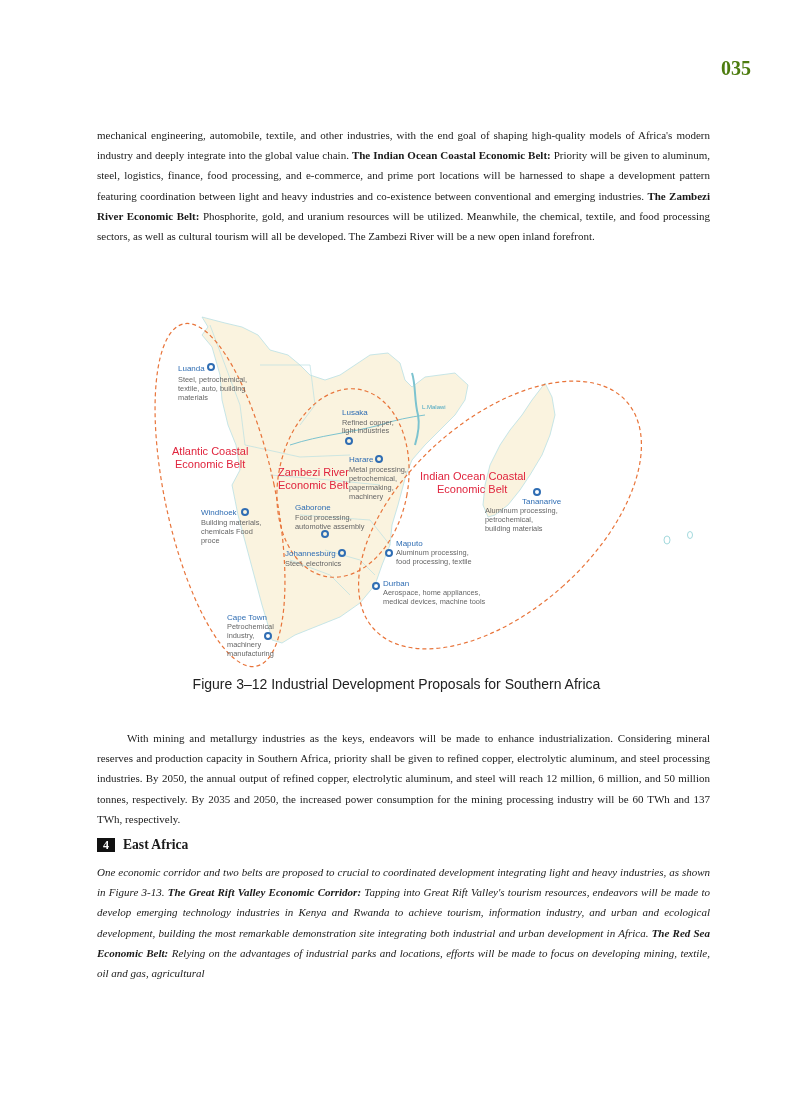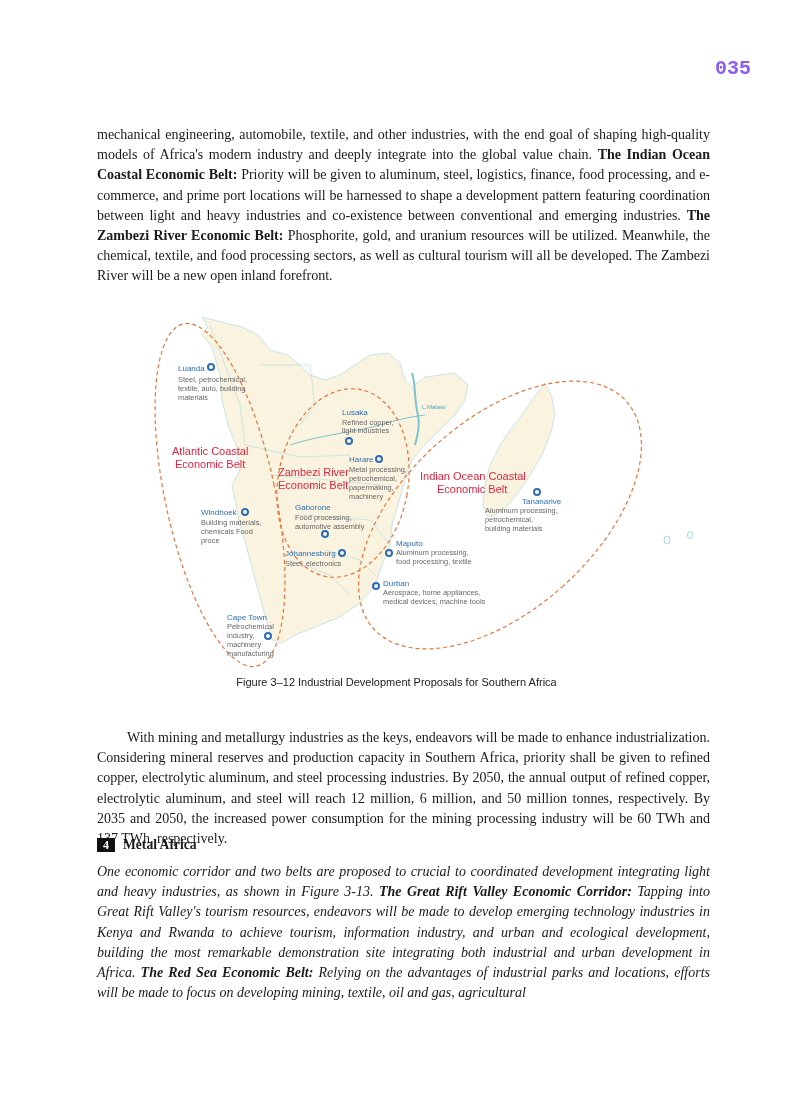--- a/index.html
+++ b/index.html
@@ -1,27 +1,27 @@
 <!DOCTYPE html>
 <html><head>
 <meta charset="utf-8">
 <style>
   html, body { margin: 0; padding: 0; background: #ffffff; }
   body { width: 793px; height: 1100px; position: relative; overflow: hidden; font-family: "Liberation Serif", serif; color: #1a1a1a; }
-  .page-number { position: absolute; top: 57px; right: 42px; font-family: Liberation Mono, monospace; font-weight: bold; font-size: 20px; color: #8b5cf6; }
-  .para { position: absolute; left: 97px; width: 613px; font-size: 14px; line-height: 20.2px; text-align: justify; margin: 0; }
+  .page-number { position: absolute; top: 57px; right: 42px; font-family: Liberation Serif, serif; font-weight: bold; font-size: 20px; color: #4d7c0f; }
+  .para { position: absolute; left: 97px; width: 613px; font-size: 11px; line-height: 20.2px; text-align: justify; margin: 0; }
   .para b { font-weight: bold; }
   .para-1 { top: 125px; }
   .para-2 { top: 728px; text-indent: 30px; }
   .para-3 { top: 862px; font-style: italic; }
   .section-heading { position: absolute; left: 97px; top: 837px; font-size: 13.6px; font-weight: bold; display: flex; align-items: center; }
   .section-num { background: #111; color: #fff; padding: 0 6px; margin-right: 8px; height: 14px; line-height: 14px; font-size: 12px; }
   .figure { position: absolute; left: 150px; top: 305px; width: 580px; height: 365px; }
   .figure svg { width: 580px; height: 365px; display: block; }
-  .caption { position: absolute; left: 0; width: 793px; top: 676px; text-align: center; font-family: "Liberation Sans", sans-serif; font-size: 11px; color: #222; }
+  .caption { position: absolute; left: 0; width: 793px; top: 676px; text-align: center; font-family: "Liberation Sans", sans-serif; font-size: 14px; color: #222; }
   .map-label { font-family: "Liberation Sans", sans-serif; }
   .city { fill: #2f6db3; font-size: 8px; }
   .desc { fill: #666; font-size: 7.4px; }
   .belt { fill: #e0243d; font-size: 11px; }
 </style>
 </head>
 <body>
 
 <div class="page-number">035</div>
 
@@ -104,18 +104,18 @@
     </g>
   </svg>
 </div>
 
 <div class="caption">Figure 3–12   Industrial Development Proposals for Southern Africa</div>
 
 <p class="para para-2">With mining and metallurgy industries as the keys, endeavors will be made to enhance industrialization. Considering mineral reserves and production capacity in Southern Africa, priority shall be given to refined copper, electrolytic aluminum, and steel processing industries. By 2050, the annual output of refined copper, electrolytic aluminum, and steel will reach 12 million, 6 million, and 50 million tonnes, respectively. By 2035 and 2050, the increased power consumption for the mining processing industry will be 60 TWh and 137 TWh, respectively.</p>
 
 <div class="section-heading">
   <span class="section-num">4</span>
-  <span>Metal Africa</span>
+  <span>East Africa</span>
 </div>
 
 <p class="para para-3">
   <span>One economic corridor and two belts are proposed to crucial to coordinated development integrating light and heavy industries, as shown in Figure 3-13. </span><b>The Great Rift Valley Economic Corridor:</b><span> Tapping into Great Rift Valley's tourism resources, endeavors will be made to develop emerging technology industries in Kenya and Rwanda to achieve tourism, information industry, and urban and ecological development, building the most remarkable demonstration site integrating both industrial and urban development in Africa. </span><b>The Red Sea Economic Belt:</b><span> Relying on the advantages of industrial parks and locations, efforts will be made to focus on developing mining, textile, oil and gas, agricultural</span>
 </p>
 
 </body></html>

